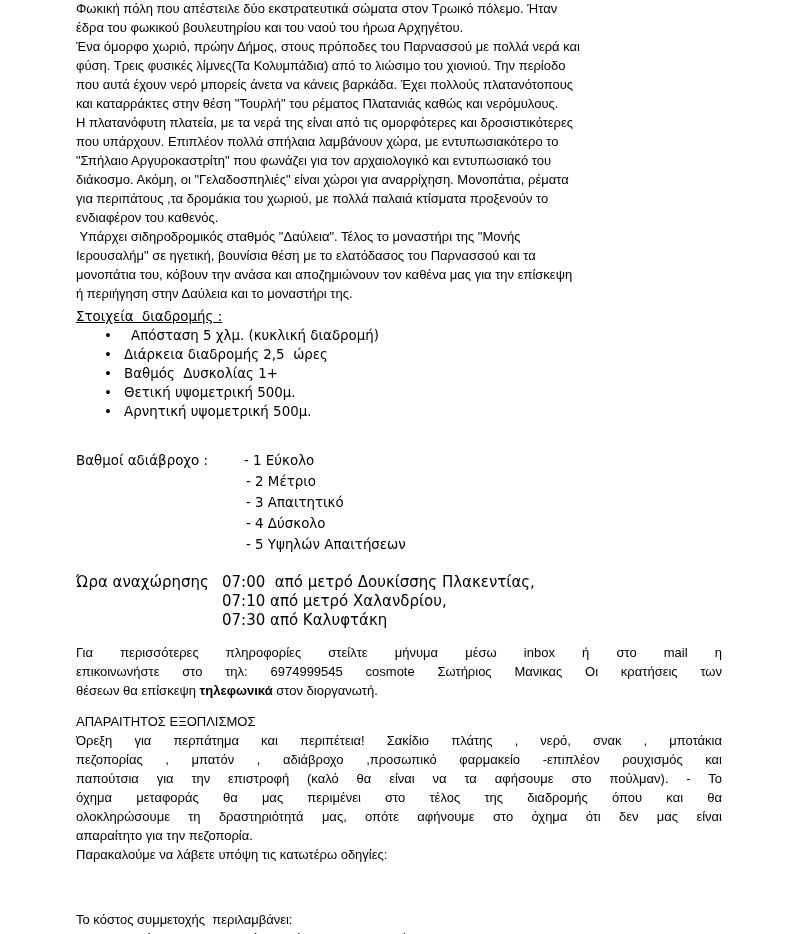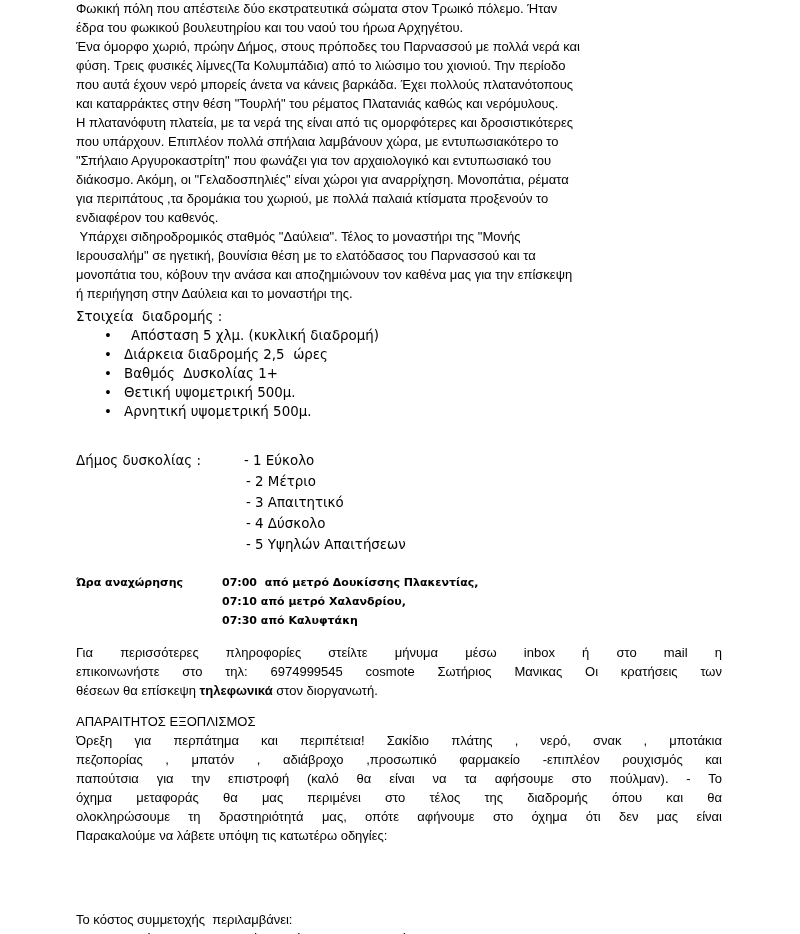--- a/index.html
+++ b/index.html
@@ -74,22 +74,22 @@
     .diff-row .val {
       position: absolute;
       left: 170px;
     }
     .diff-row .val.first { left: 168px; }
     .dep-row {
       height: 19px;
       line-height: 19px;
       position: relative;
       white-space: nowrap;
-      font-weight: bold;
-      font-size: 11px;
+      font-weight: normal;
+      font-size: 15px;
     }
     .dep-row .a { position: absolute; left: 0; }
     .dep-row .b { position: absolute; left: 146px; }
     b { font-weight: bold; }
   </style>
 </head>
 <body>
 
 <div class="page">
 
@@ -105,21 +105,21 @@
     <div class="line">"Σπήλαιο Αργυροκαστρίτη" που φωνάζει για τον αρχαιολογικό και εντυπωσιακό του</div>
     <div class="line">διάκοσμο. Ακόμη, οι "Γελαδοσπηλιές" είναι χώροι για αναρρίχηση. Μονοπάτια, ρέματα</div>
     <div class="line">για περιπάτους ,τα δρομάκια του χωριού, με πολλά παλαιά κτίσματα προξενούν το</div>
     <div class="line">ενδιαφέρον του καθενός.</div>
     <div class="line" style="white-space:pre;"> Υπάρχει σιδηροδρομικός σταθμός "Δαύλεια". Τέλος το μοναστήρι της "Μονής</div>
     <div class="line">Ιερουσαλήμ" σε ηγετική, βουνίσια θέση με το ελατόδασος του Παρνασσού και τα</div>
     <div class="line">μονοπάτια του, κόβουν την ανάσα και αποζημιώνουν τον καθένα μας για την επίσκεψη</div>
     <div class="line">ή περιήγηση στην Δαύλεια και το μοναστήρι της.</div>
   </div>
 
-  <div class="block" style="top:307px;">
+  <div class="block" style="top:307px;text-decoration:underline;">
     <div class="line" style="white-space:pre;">Στοιχεία  διαδρομής :</div>
     <div class="bullet-row">
       <span class="dot">•</span>
       <span class="txt indent">Απόσταση 5 χλμ. (κυκλική διαδρομή)</span>
     </div>
     <div class="bullet-row">
       <span class="dot">•</span>
       <span class="txt" style="white-space:pre;">Διάρκεια διαδρομής 2,5  ώρες</span>
     </div>
     <div class="bullet-row">
@@ -131,21 +131,21 @@
       <span class="txt">Θετική υψομετρική 500μ.</span>
     </div>
     <div class="bullet-row">
       <span class="dot">•</span>
       <span class="txt">Αρνητική υψομετρική 500μ.</span>
     </div>
   </div>
 
   <div class="block" style="top:450px;">
     <div class="diff-row">
-      <span class="lbl">Δήμος δυσκολίας :</span>
+      <span class="lbl">Βαθμοί αδιάβροχο :</span>
       <span class="val first">- 1 Εύκολο</span>
     </div>
     <div class="diff-row">
       <span class="val">- 2 Μέτριο</span>
     </div>
     <div class="diff-row">
       <span class="val">- 3 Απαιτητικό</span>
     </div>
     <div class="diff-row">
       <span class="val">- 4 Δύσκολο</span>
@@ -174,20 +174,21 @@
     <div class="line"><span style="white-space:pre;">θέσεων θα επίσκεψη </span><b>τηλεφωνικά</b><span style="white-space:pre;margin-top:24px;"> στον διοργανωτή.</span></div>
   </div>
 
   <div class="block narrow" style="top:712px;">
     <div class="line">ΑΠΑΡΑΙΤΗΤΟΣ ΕΞΟΠΛΙΣΜΟΣ</div>
     <div class="line justify">Όρεξη για περπάτημα και περιπέτεια! Σακίδιο πλάτης , νερό, σνακ , μποτάκια</div>
     <div class="line justify">πεζοπορίας , μπατόν , αδιάβροχο ,προσωπικό φαρμακείο -επιπλέον ρουχισμός και</div>
     <div class="line justify">παπούτσια για την επιστροφή (καλό θα είναι να τα αφήσουμε στο πούλμαν). - Το</div>
     <div class="line justify">όχημα μεταφοράς θα μας περιμένει στο τέλος της διαδρομής όπου και θα</div>
     <div class="line justify">ολοκληρώσουμε τη δραστηριότητά μας, οπότε αφήνουμε στο όχημα ότι δεν μας είναι</div>
+    <div class="line">απαραίτητο για την πεζοπορία.</div>
     <div class="line">Παρακαλούμε να λάβετε υπόψη τις κατωτέρω οδηγίες:</div>
   </div>
 
   <div class="block narrow" style="top:874px;margin-top:36px;">
     <div class="line" style="white-space:pre;">Το κόστος συμμετοχής  περιλαμβάνει:</div>
     <div class="line">-τη μεταφορά μας προς και από τον διάκοσμο μας με Πούλμαν</div>
     <div class="line">-τις διαδρομές</div>
   </div>
 
 </div>

